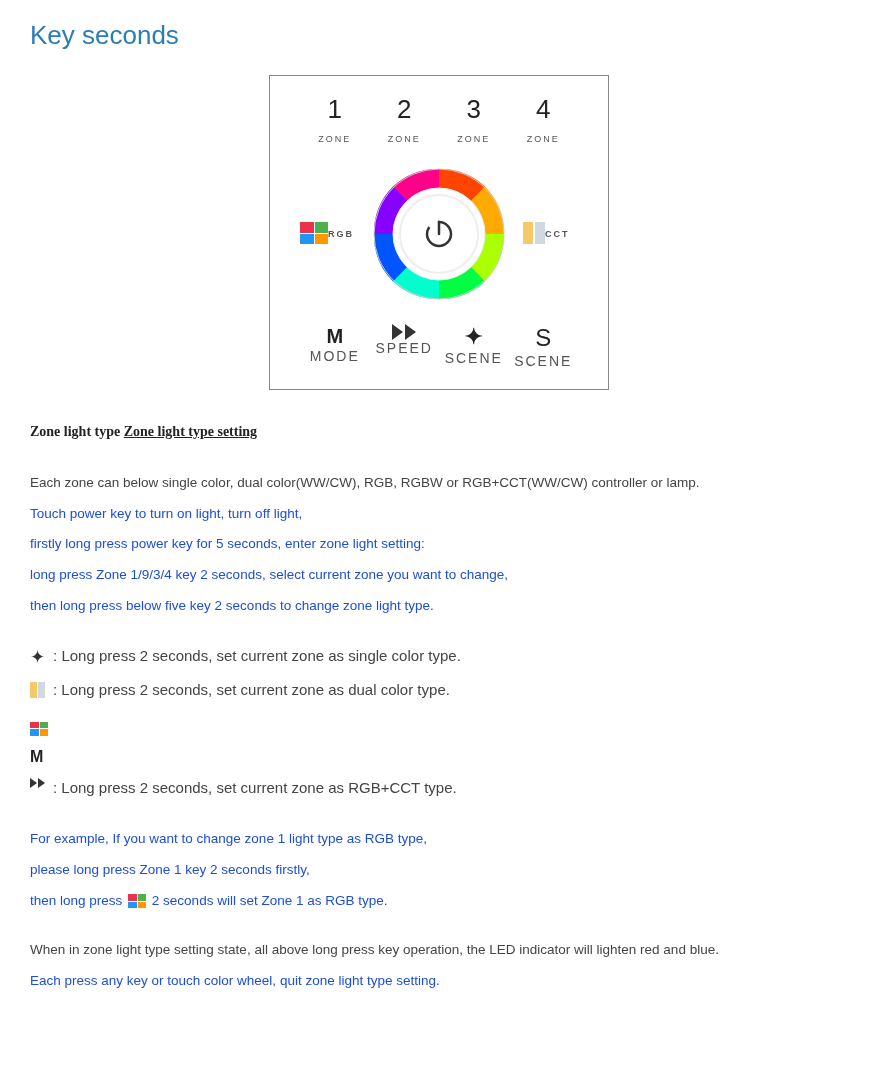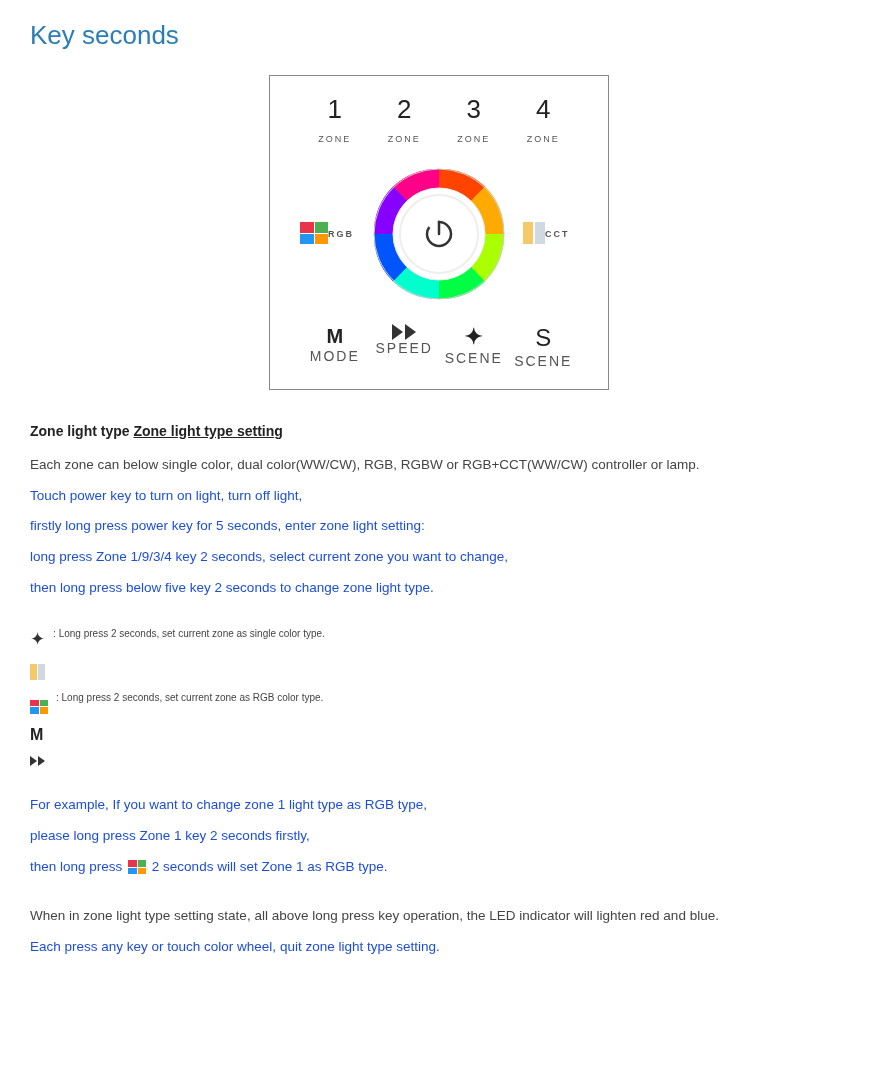--- a/index.html
+++ b/index.html
@@ -165,22 +165,23 @@
       display: flex;
       gap: 2px;
     }
     .cct-warm { width: 10px; height: 22px; background: #f5c96a; }
     .cct-cool { width: 10px; height: 22px; background: #d0d8e0; }
 
     
     .section-title {
       font-size: 14px;
       font-weight: bold;
-      margin-bottom: 10px;
+      margin-bottom: 28px;
       color: #222;
+      font-family: Liberation Serif, serif;
     }
 
     .section-title span {
       text-decoration: underline;
     }
 
     .text-blue {
       color: #1d4ed8;
     }
 
@@ -197,21 +198,21 @@
       margin-bottom: 10px;
       gap: 8px;
     }
 
     .icon-line-icon {
       flex-shrink: 0;
       margin-top: 2px;
     }
 
     .icon-line-text {
-      font-size: 10px;
+      font-size: 15px;
       color: #444;
       line-height: 1.6;
     }
 
     .inline-icon {
       display: inline-flex;
       align-items: center;
       vertical-align: middle;
       margin: 0 2px;
     }
@@ -380,43 +381,44 @@
   <span class="icon-line-text">: Long press 2 seconds, set current zone as single color type.</span>
 </div>
 
 <div class="icon-line">
   <span class="icon-line-icon">
     <span class="mini-cct-icon">
       <span class="mini-cct-warm"></span>
       <span class="mini-cct-cool"></span>
     </span>
   </span>
+  <span class="icon-line-text">: Long press 2 seconds, set current zone as dual color type.</span>
 </div>
 
 <div class="icon-line">
   <span class="icon-line-icon">
     <span class="mini-rgb-icon" style="display:inline-grid;width:18px;height:14px;gap:1px;">
       <span class="mini-rgb-r"></span>
       <span class="mini-rgb-g"></span>
       <span class="mini-rgb-b"></span>
       <span class="mini-rgb-y"></span>
     </span>
   </span>
-  <span class="icon-line-text">: Long press 2 seconds, set current zone as RGB color type.</span>
 </div>
 
 <div class="icon-line">
   <span class="icon-line-icon mode-M" style="font-size:16px;font-weight:bold;">M</span>
 </div>
 
 <div class="icon-line">
   <span class="icon-line-icon" style="display:flex;gap:1px;align-items:center;">
     <span style="width:0;height:0;border-top:5px solid transparent;border-bottom:5px solid transparent;border-left:7px solid #333;display:inline-block;"></span>
     <span style="width:0;height:0;border-top:5px solid transparent;border-bottom:5px solid transparent;border-left:7px solid #333;display:inline-block;"></span>
   </span>
+  <span class="icon-line-text">: Long press 2 seconds, set current zone as RGB+CCT type.</span>
 </div>
 
 <br>
 
 <p class="text-blue">For example, If you want to change zone 1 light type as RGB type,</p>
 <p class="text-blue">please long press Zone 1 key 2 seconds firstly,</p>
 <p class="text-blue">
   <span>then long press</span>
   <span class="inline-icon">
     <span style="display:inline-grid;width:18px;height:14px;grid-template-columns:1fr 1fr;grid-template-rows:1fr 1fr;gap:1px;vertical-align:middle;">

